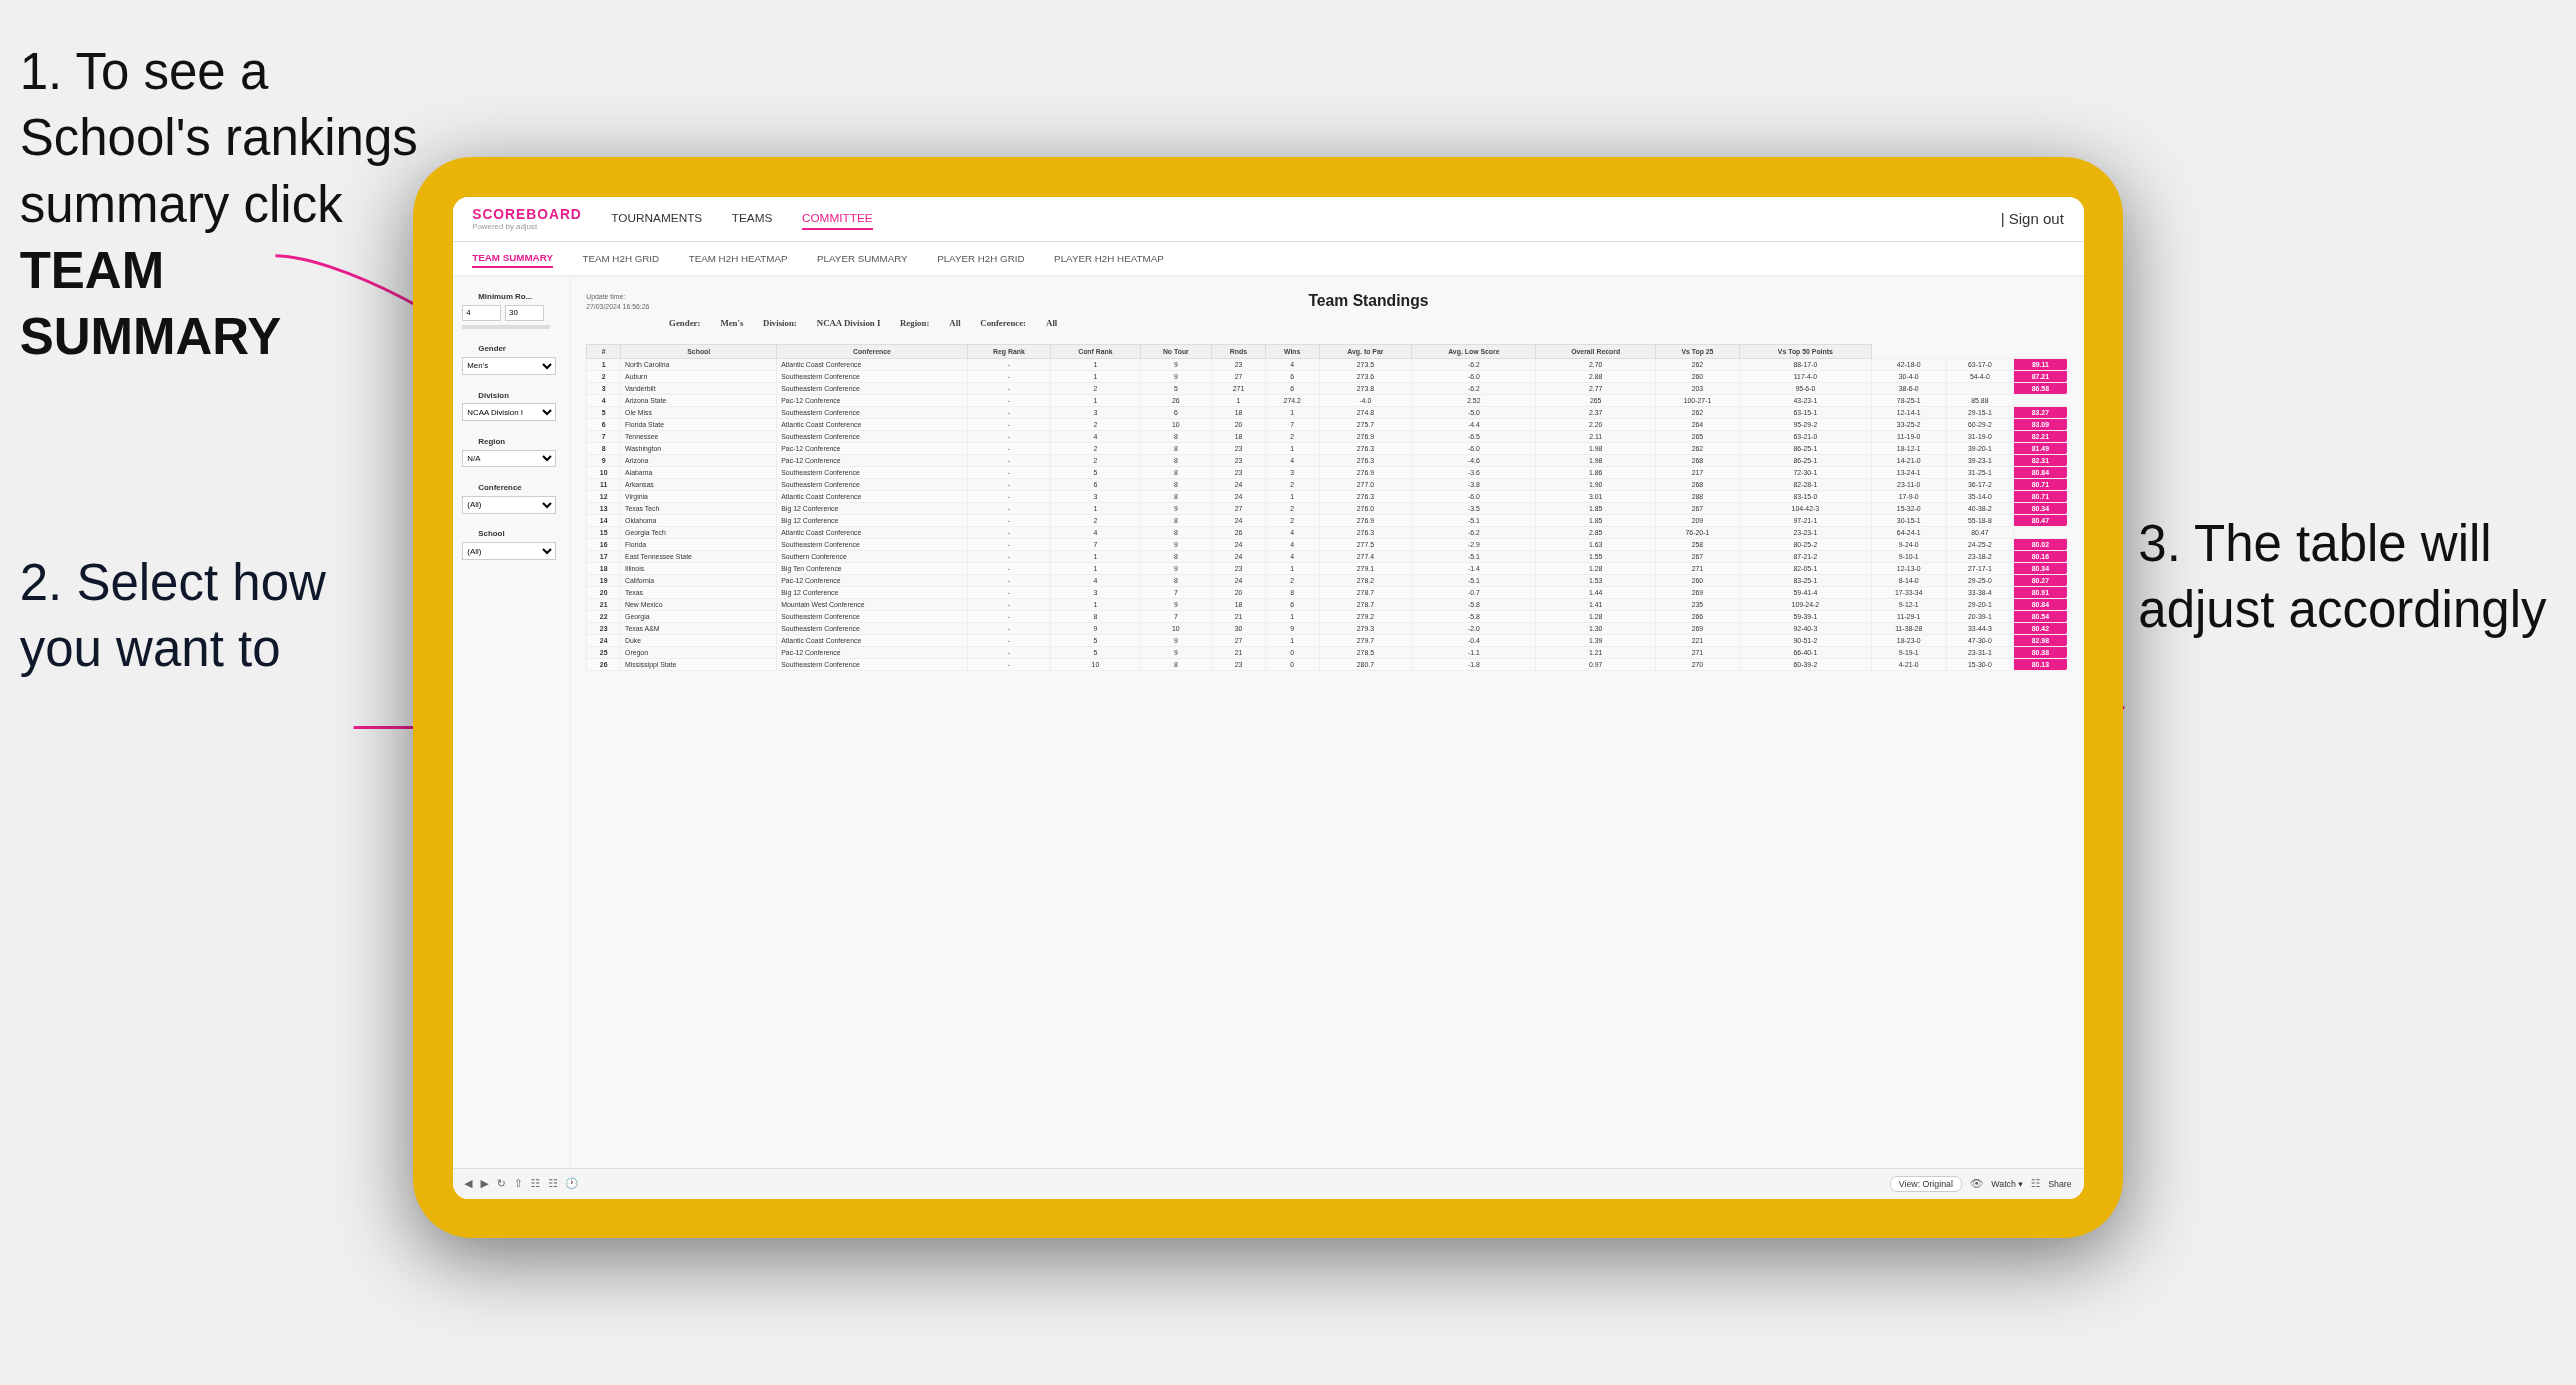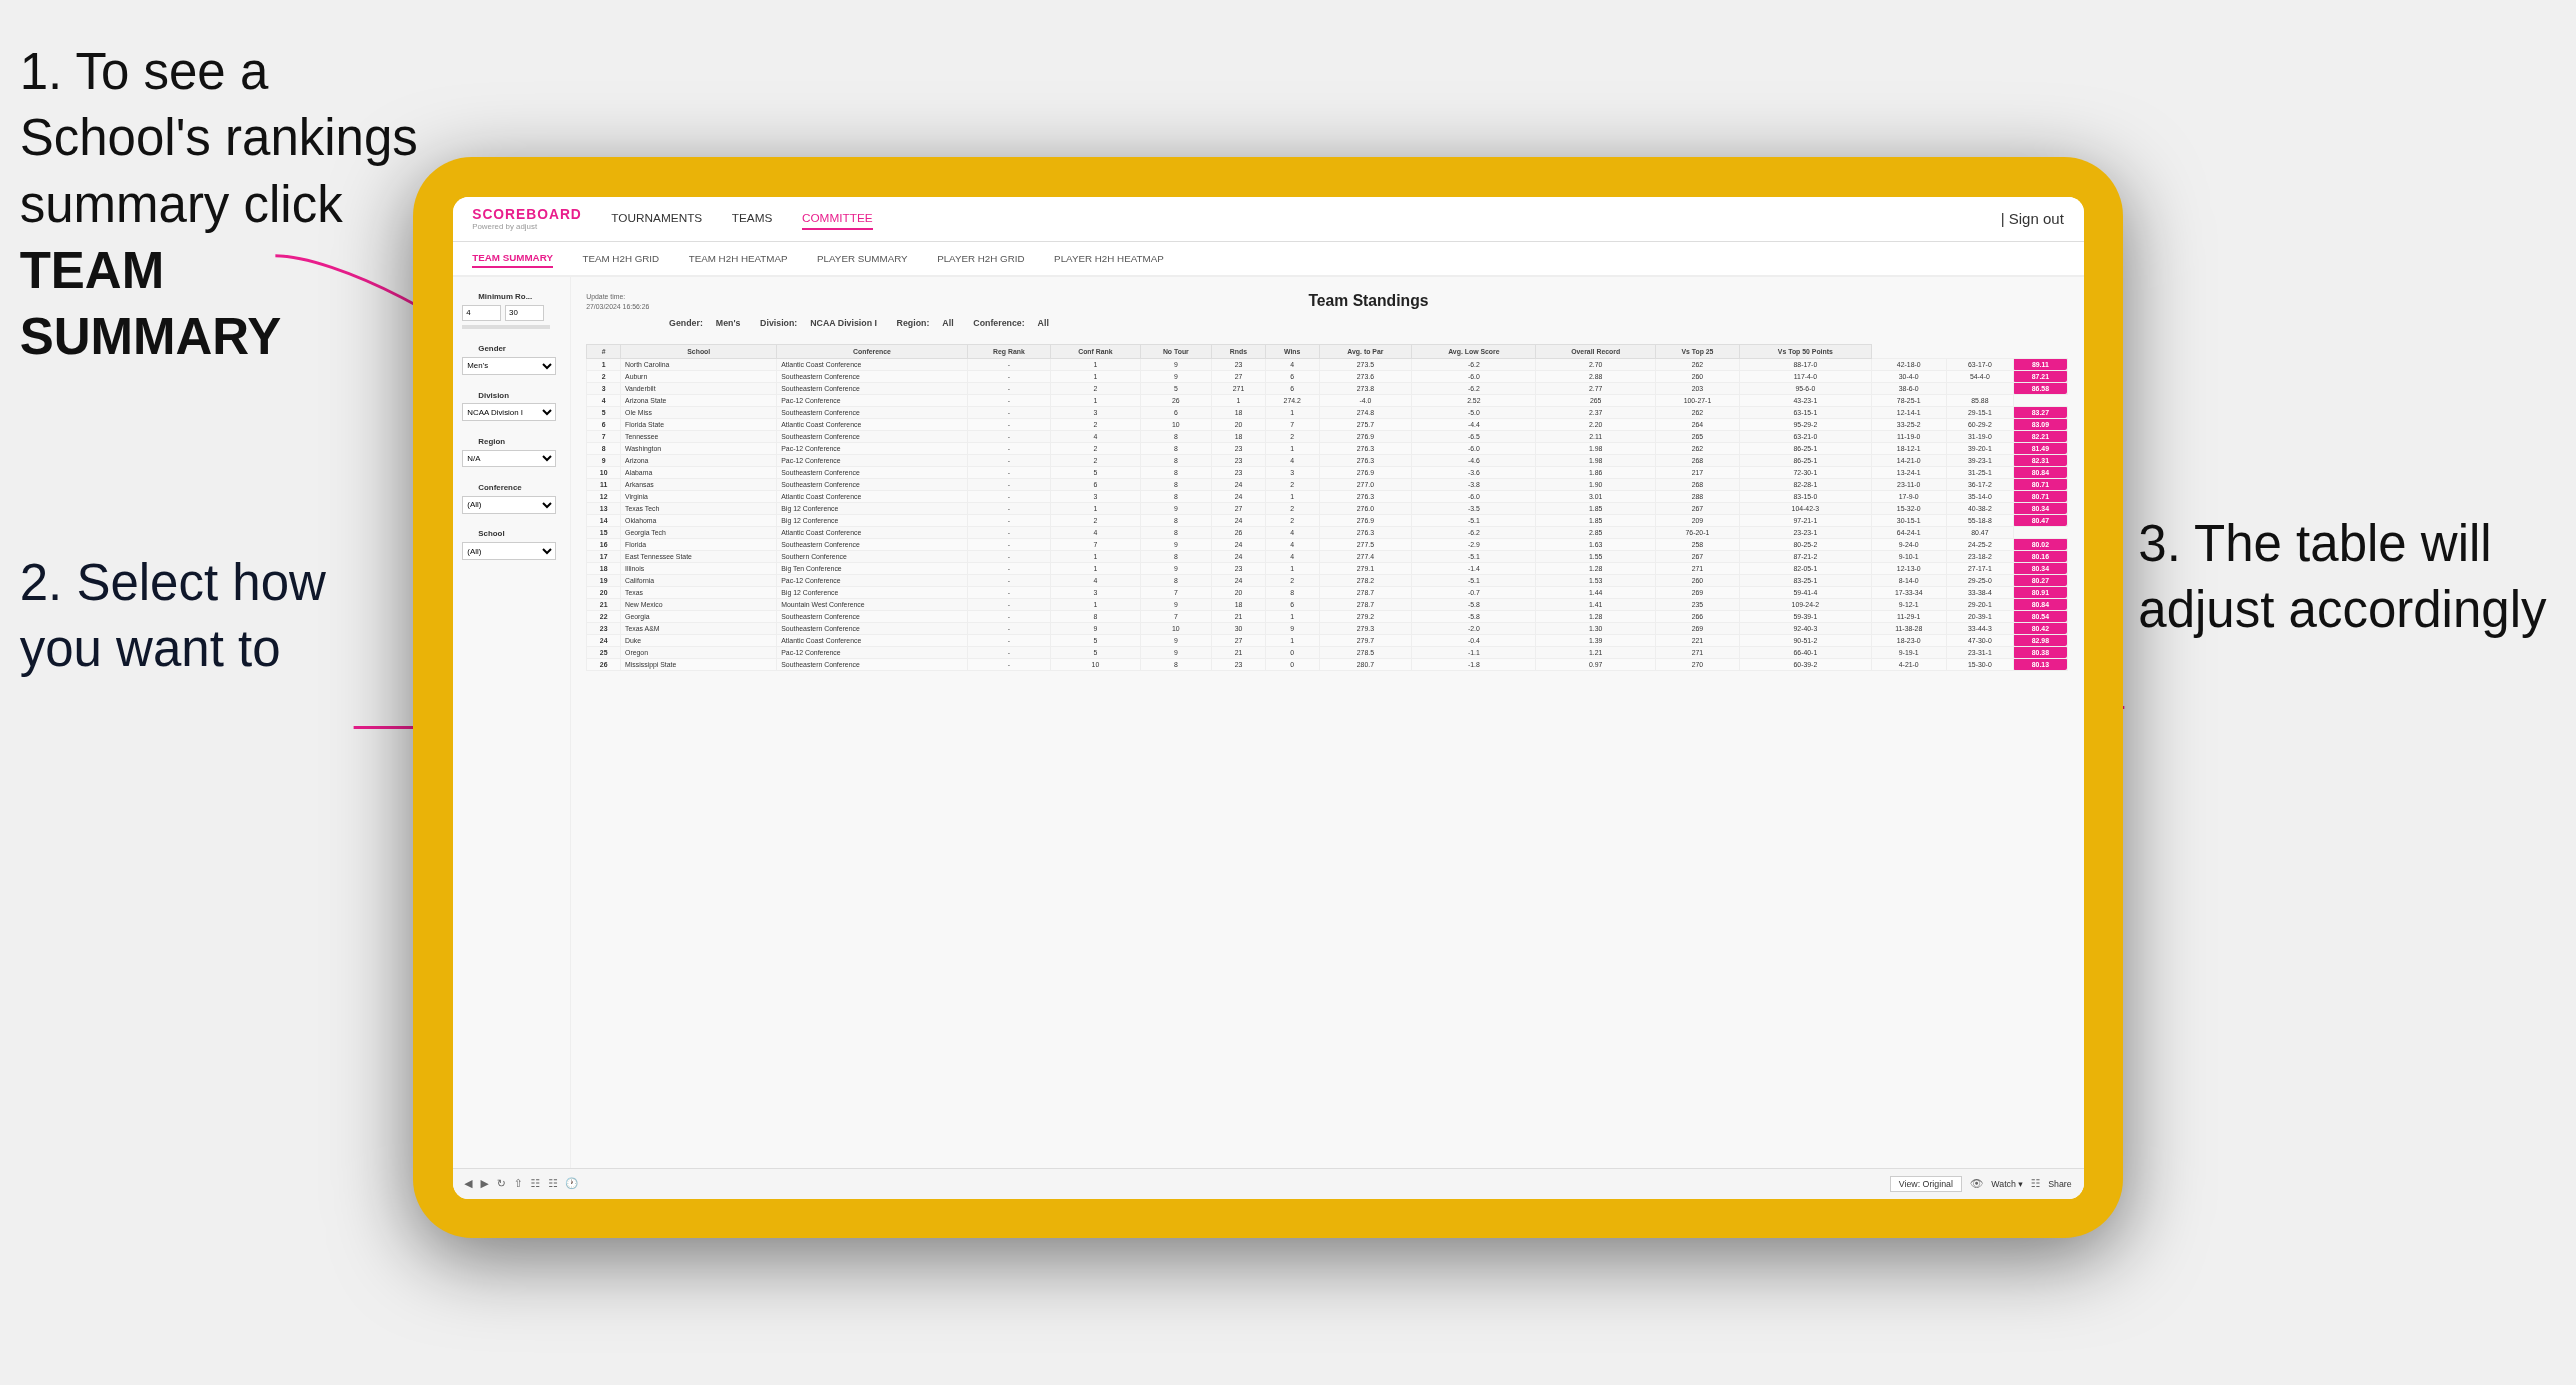--- a/index.html
+++ b/index.html
@@ -230,21 +230,22 @@
       display: flex;
       gap: 19.7px;
       margin-bottom: 9.8px;
       font-size: 8.8px;
       color: #444;
       align-items: center;
     }
     .table-filter-item {
       display: flex;
       align-items: center;
-      gap: 13px;
+      gap: 20px;
+      font-family: Liberation Serif, serif;
     }
     .table-filter-item span { font-weight: bold; }
 
     .standings-table {
       width: 100%;
       border-collapse: collapse;
       font-size: 7.4px;
     }
     .standings-table th {
       background: #f0f0f0;
@@ -292,21 +293,21 @@
       color: #666;
       cursor: pointer;
     }
     .view-original-btn {
       font-size: 8.8px;
       color: #333;
       border: 1px solid #ccc;
       padding: 2px 7.9px;
       background: #fff;
       cursor: pointer;
-      border-radius: 0;
+      border-radius: 7px;
     }
     .watch-btn, .share-btn {
       font-size: 8.8px;
       color: #333;
       cursor: pointer;
     }
     .spacer { flex: 1; }
 
     
     svg.arrow { overflow: visible; }

